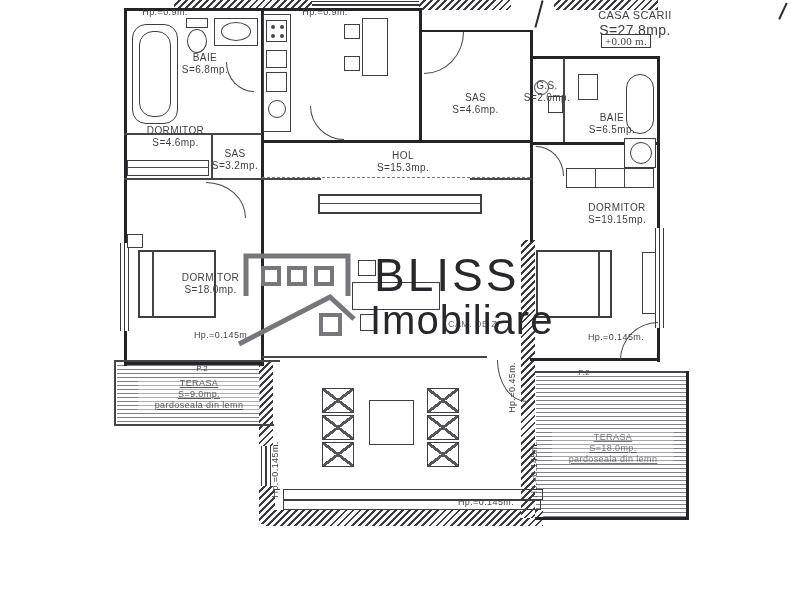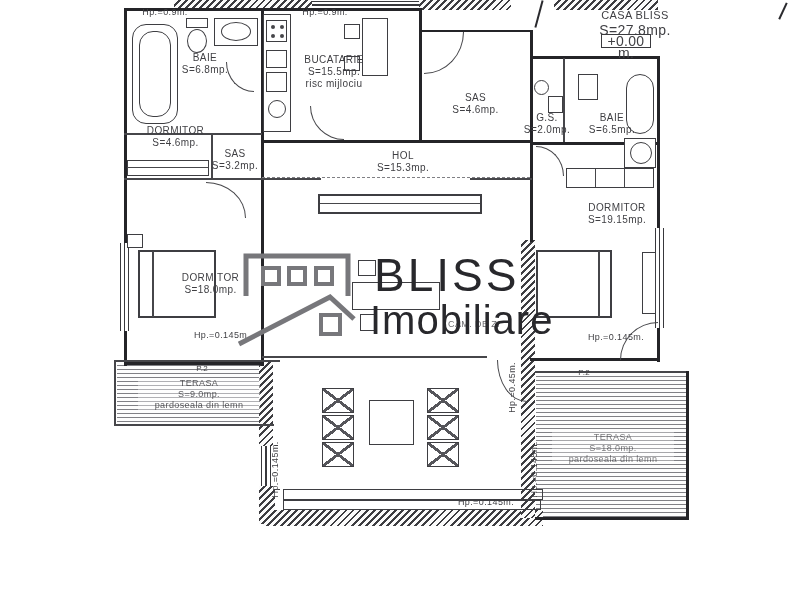--- a/index.html
+++ b/index.html
@@ -22,24 +22,24 @@
     border-left:1.5px solid #38383c;border-right:1.5px solid #38383c;box-sizing:border-box;}
   .winH{position:absolute;background:
     linear-gradient(180deg, transparent calc(50% - .7px), #38383c calc(50% - .7px), #38383c calc(50% + .7px), transparent calc(50% + .7px)),#fff;
     border-top:1.5px solid #38383c;border-bottom:1.5px solid #38383c;box-sizing:border-box;}
   .dash{position:absolute;border-top:1.2px dashed #808084;}
   .lbl{position:absolute;font-size:10px;line-height:1.2;color:#3f3f43;text-align:center;
        letter-spacing:.4px;white-space:nowrap;}
   .sm{font-size:9px;}
   .xs{font-size:8px;letter-spacing:.2px;}
   .vert{transform:rotate(-90deg);}
-  .terr{background:rgba(255,255,255,.45);opacity:.85;padding:0 2px;}
+  .terr{background:rgba(255,255,255,.45);opacity:.85;padding:0 2px;text-decoration:underline;}
   .faint{color:#5a5a5e;opacity:.9;}
-  .levelbox{position:absolute;border:1.5px solid #3a3a3e;background:#fff;font-size:14px;
-       color:#3f3f43;text-align:center;line-height:12px;letter-spacing:.3px;}
+  .levelbox{position:absolute;border:1.5px solid #3a3a3e;background:#fff;font-size:11px;
+       color:#3f3f43;text-align:center;line-height:12px;letter-spacing:.3px;font-family:Liberation Serif, serif;}
   .logo-word{position:absolute;color:#28282c;letter-spacing:3px;line-height:1;}
   .mark{position:absolute;background:#2a2a2e;}
 </style>
 </head>
 <body>
 
 <div class="stage">
 
   <div class="stripes" style="left:117px;top:362px;width:156px;height:62px;"></div>
   <div class="stripes" style="left:536px;top:373px;width:150px;height:144px;"></div>
@@ -158,43 +158,38 @@
     <div>S=4.6mp.</div>
   </div>
   <div class="lbl" style="left:200px;top:148px;width:70px;">
     <div>SAS</div>
     <div>S=3.2mp.</div>
   </div>
   <div class="lbl" style="left:158px;top:272px;width:105px;">
     <div>DORMITOR</div>
     <div>S=18.0mp.</div>
   </div>
-  <div class="lbl" style="left:284px;top:54px;width:100px;">
-    <div>BUCATARIE</div>
-    <div>S=15.5mp.</div>
-    <div>risc mijlociu</div>
-  </div>
   <div class="lbl" style="left:368px;top:150px;width:70px;">
     <div>HOL</div>
     <div>S=15.3mp.</div>
   </div>
   <div class="lbl" style="left:438px;top:92px;width:75px;">
     <div>SAS</div>
     <div>S=4.6mp.</div>
   </div>
-  <div class="lbl" style="left:518px;top:112px;width:58px;">
+  <div class="lbl" style="left:518px;top:80px;width:58px;">
     <div>G.S.</div>
     <div>S=2.0mp.</div>
   </div>
   <div class="lbl" style="left:572px;top:112px;width:80px;">
     <div>BAIE</div>
     <div>S=6.5mp.</div>
   </div>
   <div class="lbl" style="left:580px;top:9px;width:110px;font-size:11px;">
-    <div>CASA BLISS</div>
+    <div>CASA SCARII</div>
     <div style="font-size:14px;">S=27.8mp.</div>
   </div>
   <div class="levelbox" style="left:601px;top:34px;width:48px;height:12px;">+0.00 m.</div>
   <div class="lbl" style="left:562px;top:202px;width:110px;">
     <div>DORMITOR</div>
     <div>S=19.15mp.</div>
   </div>
   <div class="lbl sm faint" style="left:436px;top:319px;width:76px;">CAM. DE ZI</div>
   <div class="lbl sm" style="left:138px;top:378px;width:122px;">
     <div class="terr">TERASA</div>

